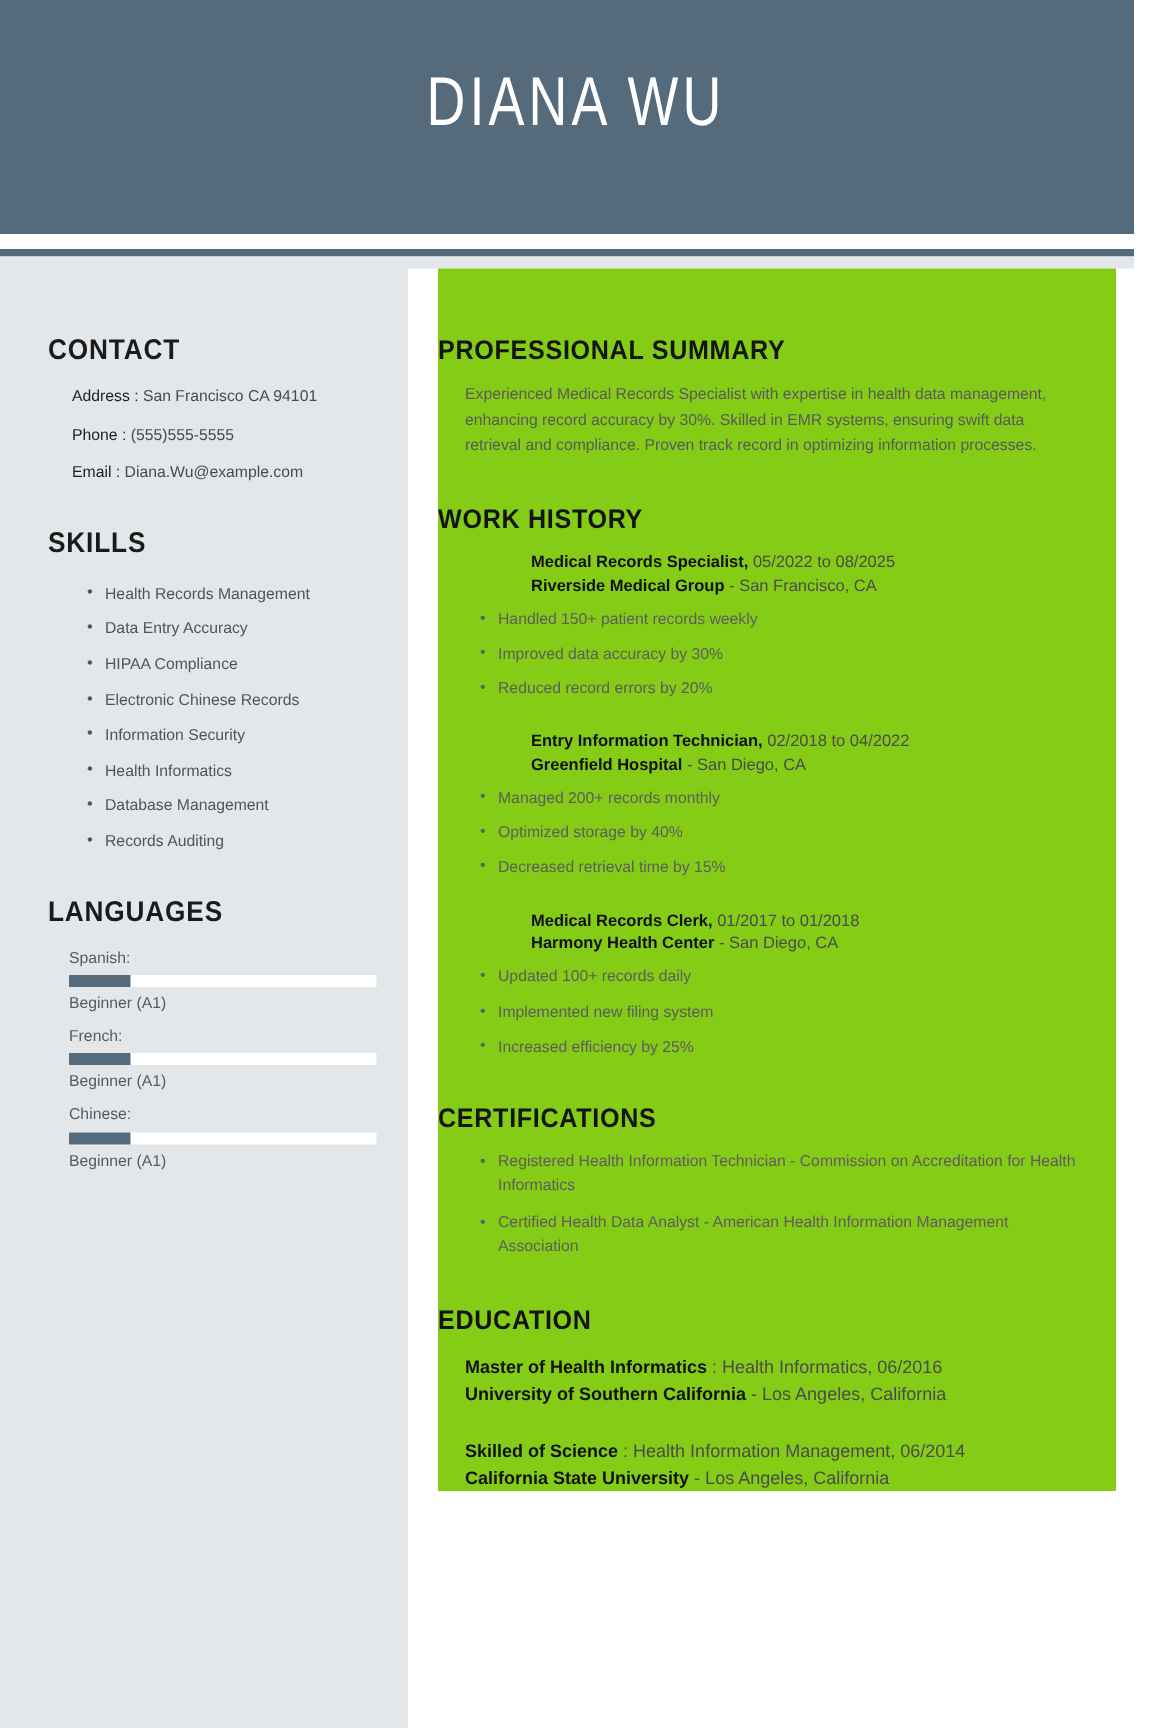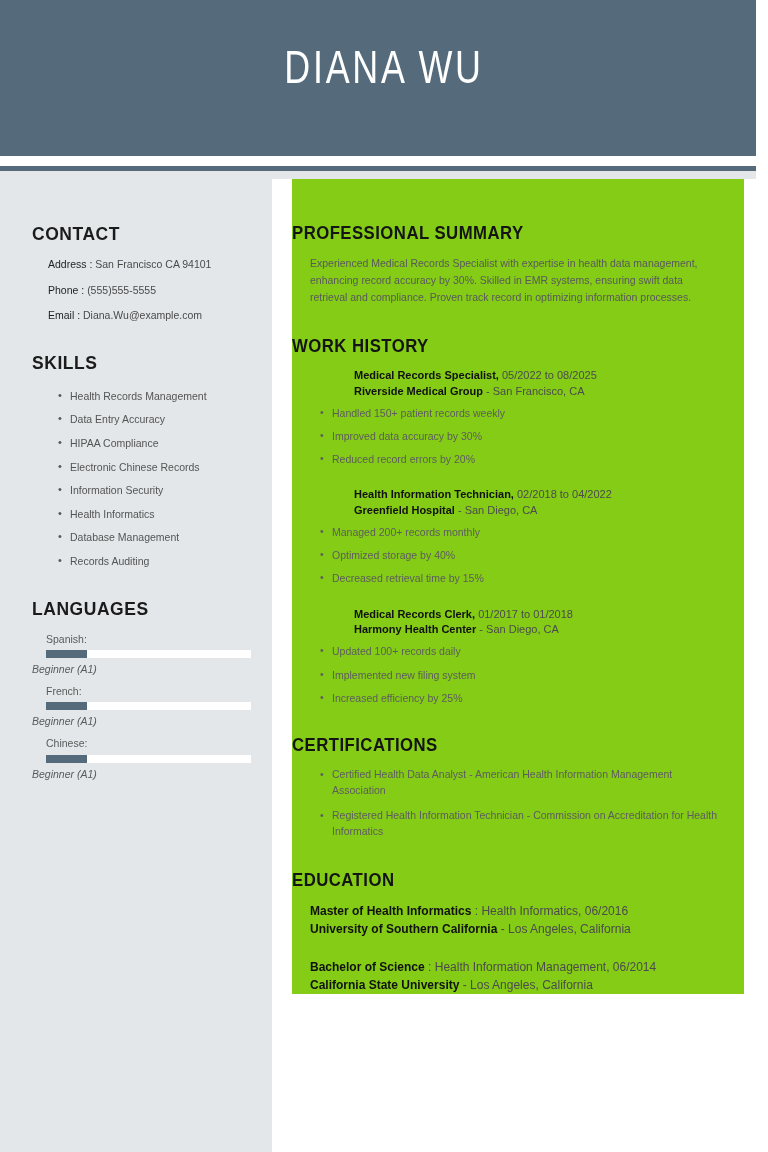--- a/index.html
+++ b/index.html
@@ -137,23 +137,23 @@
     height: 8px;
     background: #ffffff;
   }
   .lang-fill {
     height: 8px;
     background: #556B7B;
   }
   .lang-level {
     font-size: 10.5px;
     color: #5a5a5a;
+    margin-left: 14px;
     margin-top: 5px;
     line-height: 1.2;
-    font-style: italic;
   }
 
   
   .main {
     position: absolute;
     left: 292px;
     top: 179px;
     width: 452px;
     background: #84cc16;
     padding-top: 44px;
@@ -344,21 +344,21 @@
         </div>
         <ul class="job-bullets">
           <li>Handled 150+ patient records weekly</li>
           <li>Improved data accuracy by 30%</li>
           <li>Reduced record errors by 20%</li>
         </ul>
       </div>
 
       <div class="job">
         <div class="job-line">
-          <span class="b">Health Information Technician,</span>
+          <span class="b">Entry Information Technician,</span>
           <span>02/2018 to 04/2022</span>
         </div>
         <div class="job-line">
           <span class="b">Greenfield Hospital</span>
           <span>-</span>
           <span>San Diego, CA</span>
         </div>
         <ul class="job-bullets">
           <li>Managed 200+ records monthly</li>
           <li>Optimized storage by 40%</li>
@@ -380,43 +380,43 @@
           <li>Updated 100+ records daily</li>
           <li>Implemented new filing system</li>
           <li>Increased efficiency by 25%</li>
         </ul>
       </div>
     </section>
 
     <section class="section">
       <h2 class="main-heading">CERTIFICATIONS</h2>
       <ul class="cert-list">
+        <li>Registered Health Information Technician - Commission on Accreditation for Health Informatics</li>
         <li>Certified Health Data Analyst - American Health Information Management Association</li>
-        <li>Registered Health Information Technician - Commission on Accreditation for Health Informatics</li>
       </ul>
     </section>
 
     <section class="section">
       <h2 class="main-heading">EDUCATION</h2>
 
       <div class="edu-entry">
         <div class="edu-line">
           <span class="b">Master of Health Informatics</span>
           <span>: Health Informatics, 06/2016</span>
         </div>
         <div class="edu-line">
           <span class="b">University of Southern California</span>
           <span>-</span>
           <span>Los Angeles, California</span>
         </div>
       </div>
 
       <div class="edu-entry">
         <div class="edu-line">
-          <span class="b">Bachelor of Science</span>
+          <span class="b">Skilled of Science</span>
           <span>: Health Information Management, 06/2014</span>
         </div>
         <div class="edu-line">
           <span class="b">California State University</span>
           <span>-</span>
           <span>Los Angeles, California</span>
         </div>
       </div>
     </section>
 

